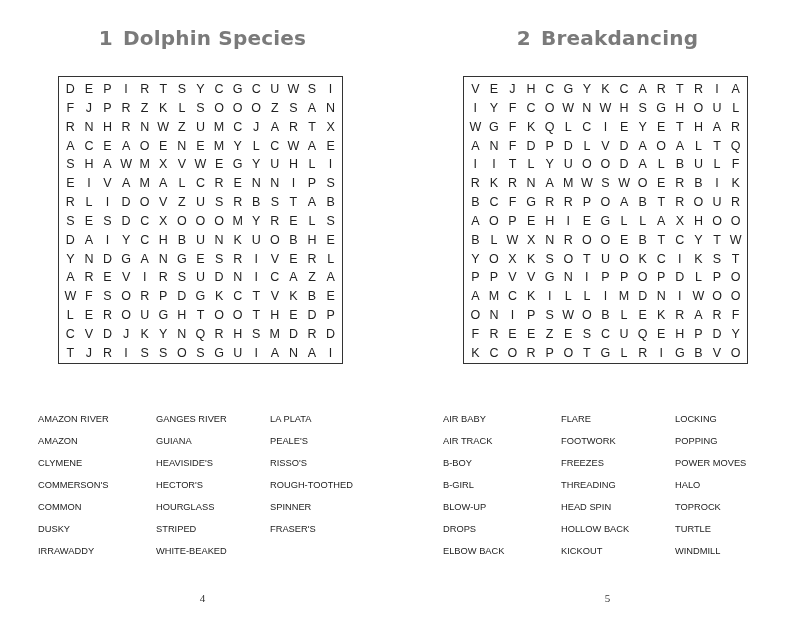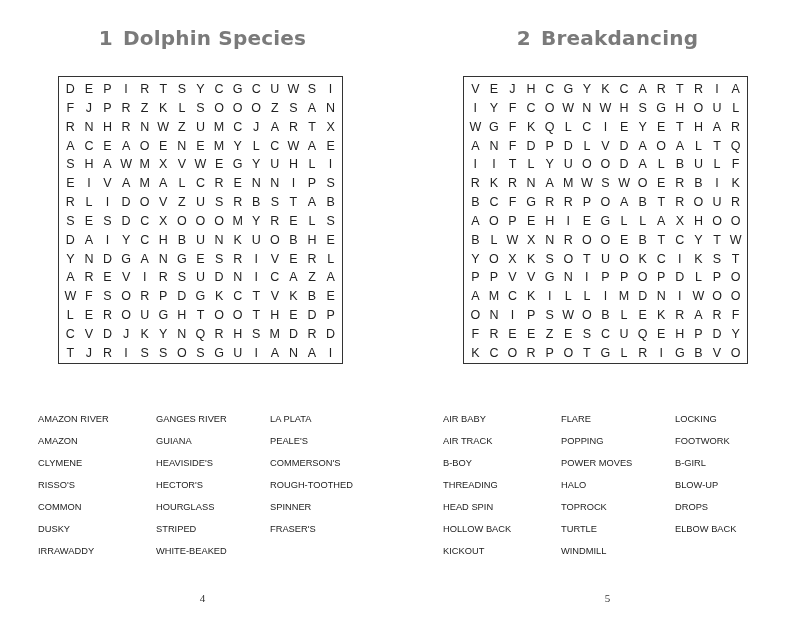--- a/index.html
+++ b/index.html
@@ -284,22 +284,22 @@
     </div>
   <div class="words">
       <div class="word">AMAZON RIVER</div>
       <div class="word">GANGES RIVER</div>
       <div class="word">LA PLATA</div>
       <div class="word">AMAZON</div>
       <div class="word">GUIANA</div>
       <div class="word">PEALE'S</div>
       <div class="word">CLYMENE</div>
       <div class="word">HEAVISIDE'S</div>
+      <div class="word">RISSO'S</div>
       <div class="word">COMMERSON'S</div>
-      <div class="word">RISSO'S</div>
       <div class="word">HECTOR'S</div>
       <div class="word">ROUGH-TOOTHED</div>
       <div class="word">COMMON</div>
       <div class="word">HOURGLASS</div>
       <div class="word">SPINNER</div>
       <div class="word">DUSKY</div>
       <div class="word">STRIPED</div>
       <div class="word">FRASER'S</div>
       <div class="word">IRRAWADDY</div>
       <div class="word">WHITE-BEAKED</div>
@@ -566,23 +566,24 @@
         <span class="cell">B</span>
         <span class="cell">V</span>
         <span class="cell">O</span>
       </div>
     </div>
   <div class="words">
       <div class="word">AIR BABY</div>
       <div class="word">FLARE</div>
       <div class="word">LOCKING</div>
       <div class="word">AIR TRACK</div>
+      <div class="word">FOOTWORK</div>
       <div class="word">POPPING</div>
-      <div class="word">FOOTWORK</div>
       <div class="word">B-BOY</div>
+      <div class="word">FREEZES</div>
       <div class="word">POWER MOVES</div>
       <div class="word">B-GIRL</div>
       <div class="word">THREADING</div>
       <div class="word">HALO</div>
       <div class="word">BLOW-UP</div>
       <div class="word">HEAD SPIN</div>
       <div class="word">TOPROCK</div>
       <div class="word">DROPS</div>
       <div class="word">HOLLOW BACK</div>
       <div class="word">TURTLE</div>

